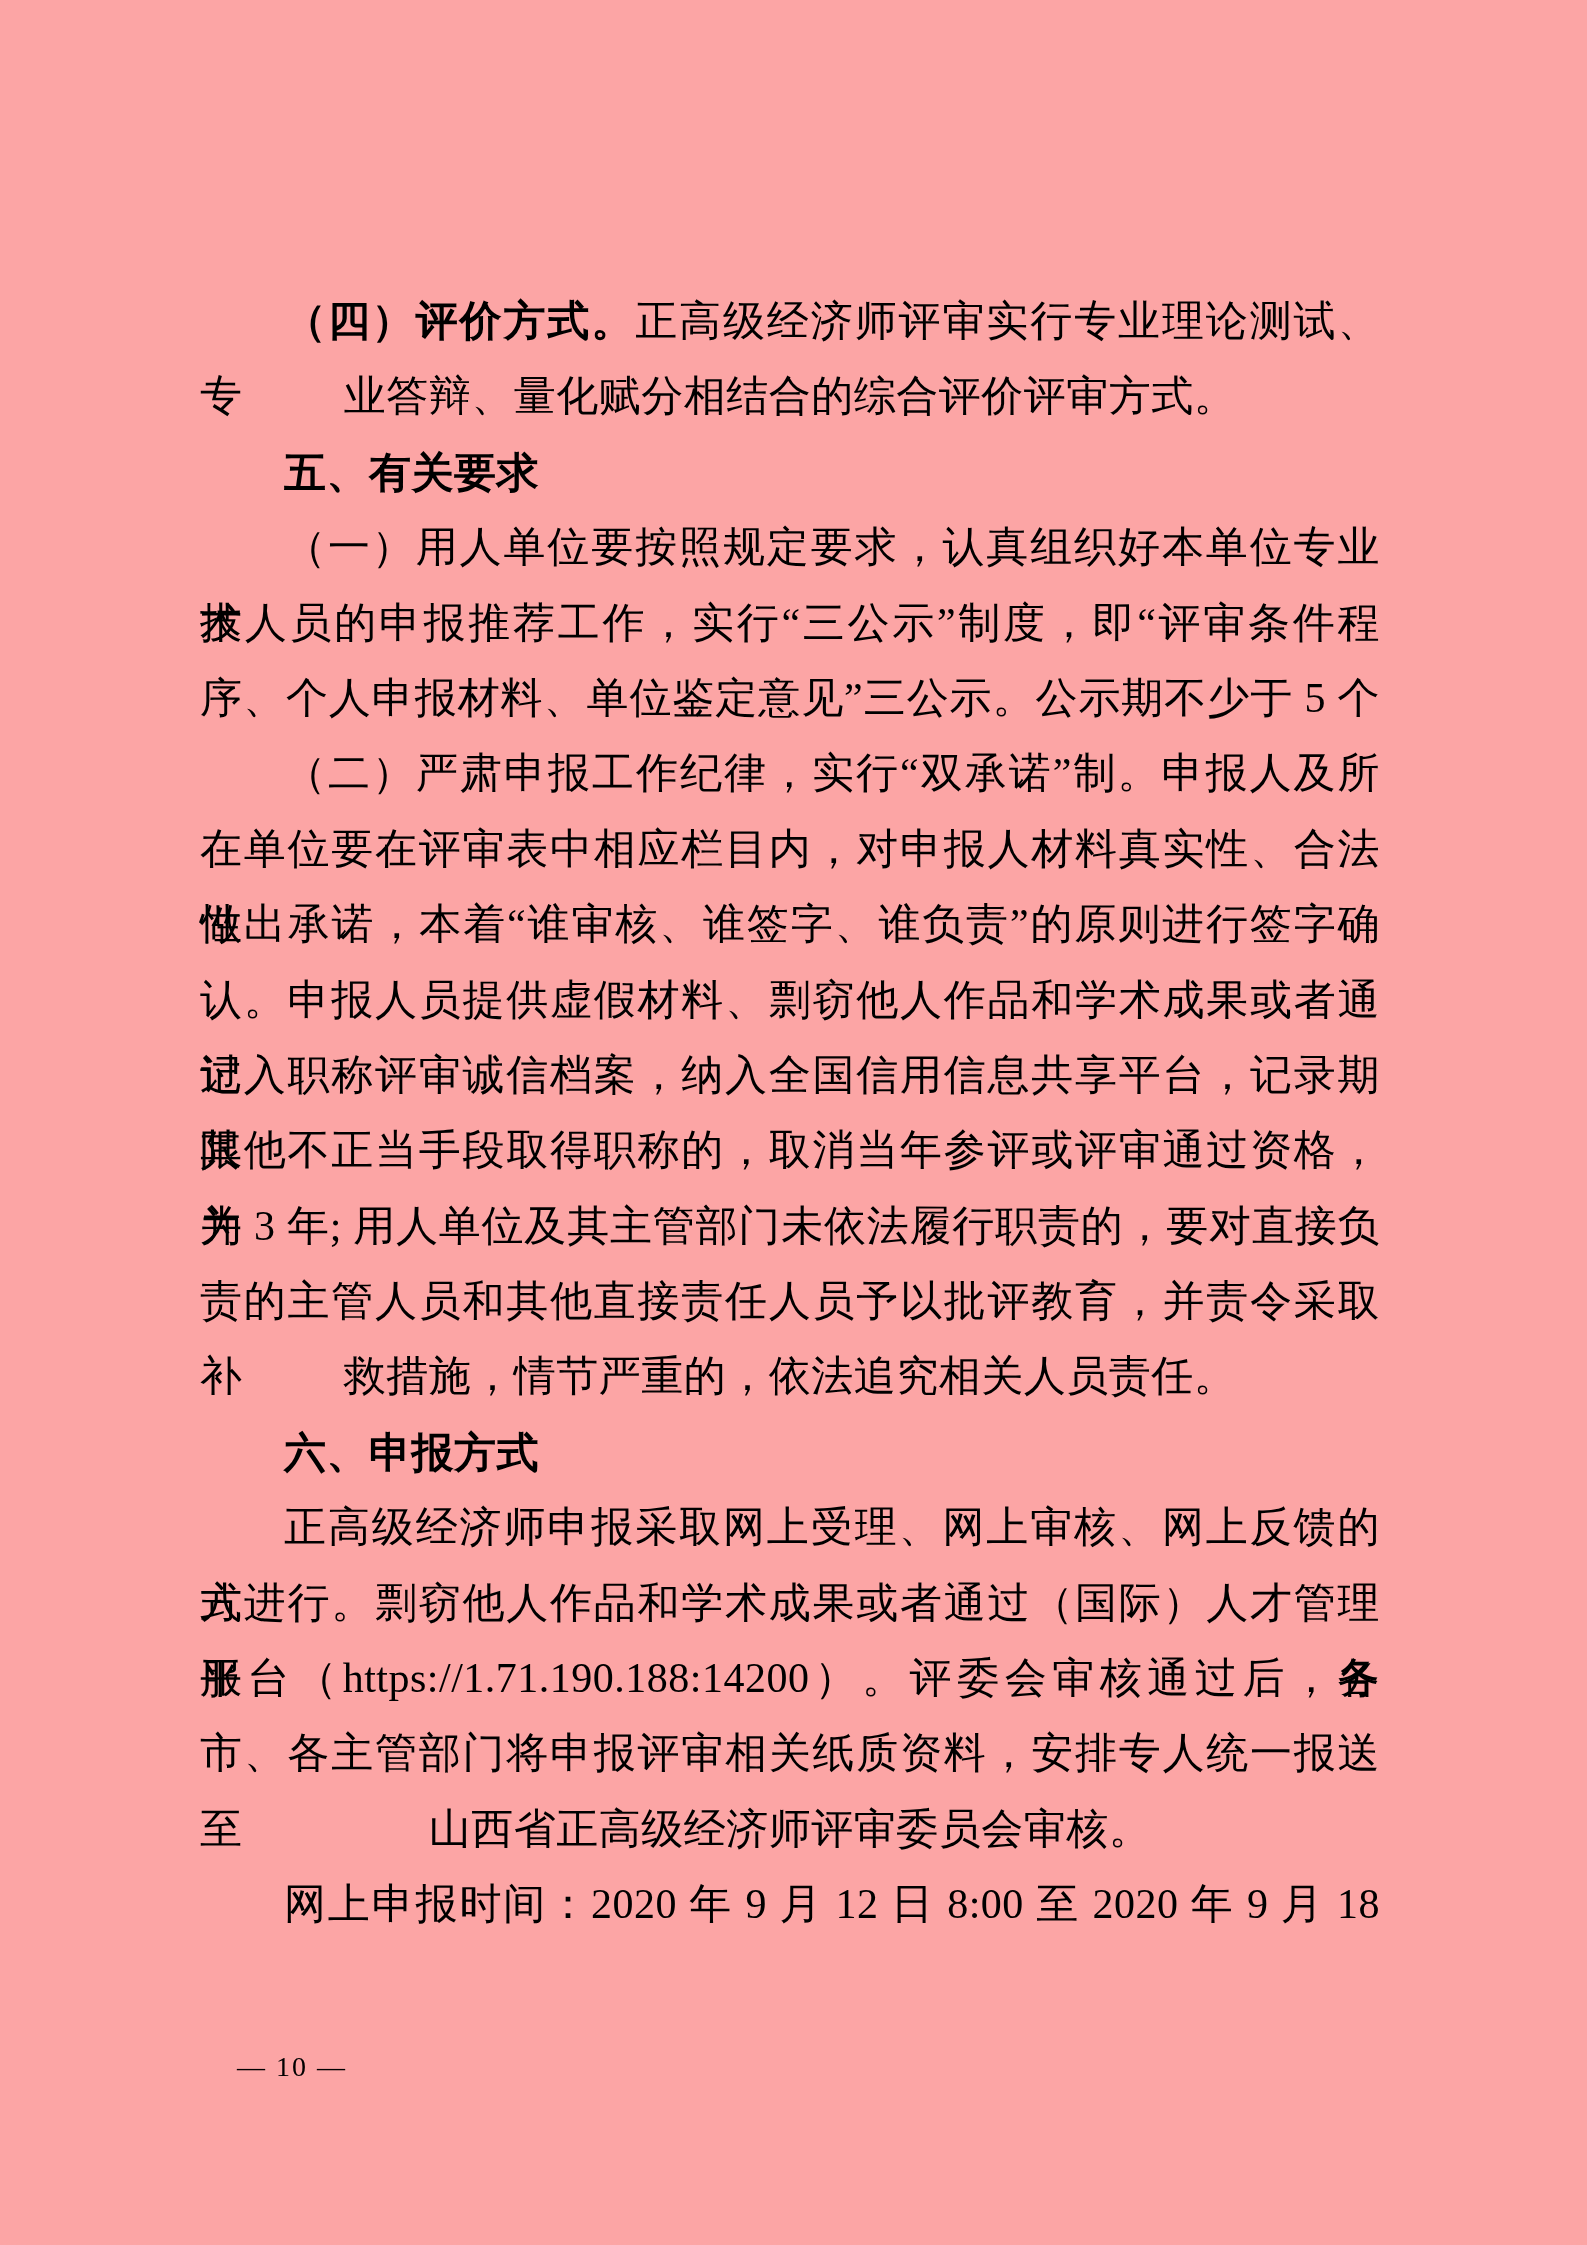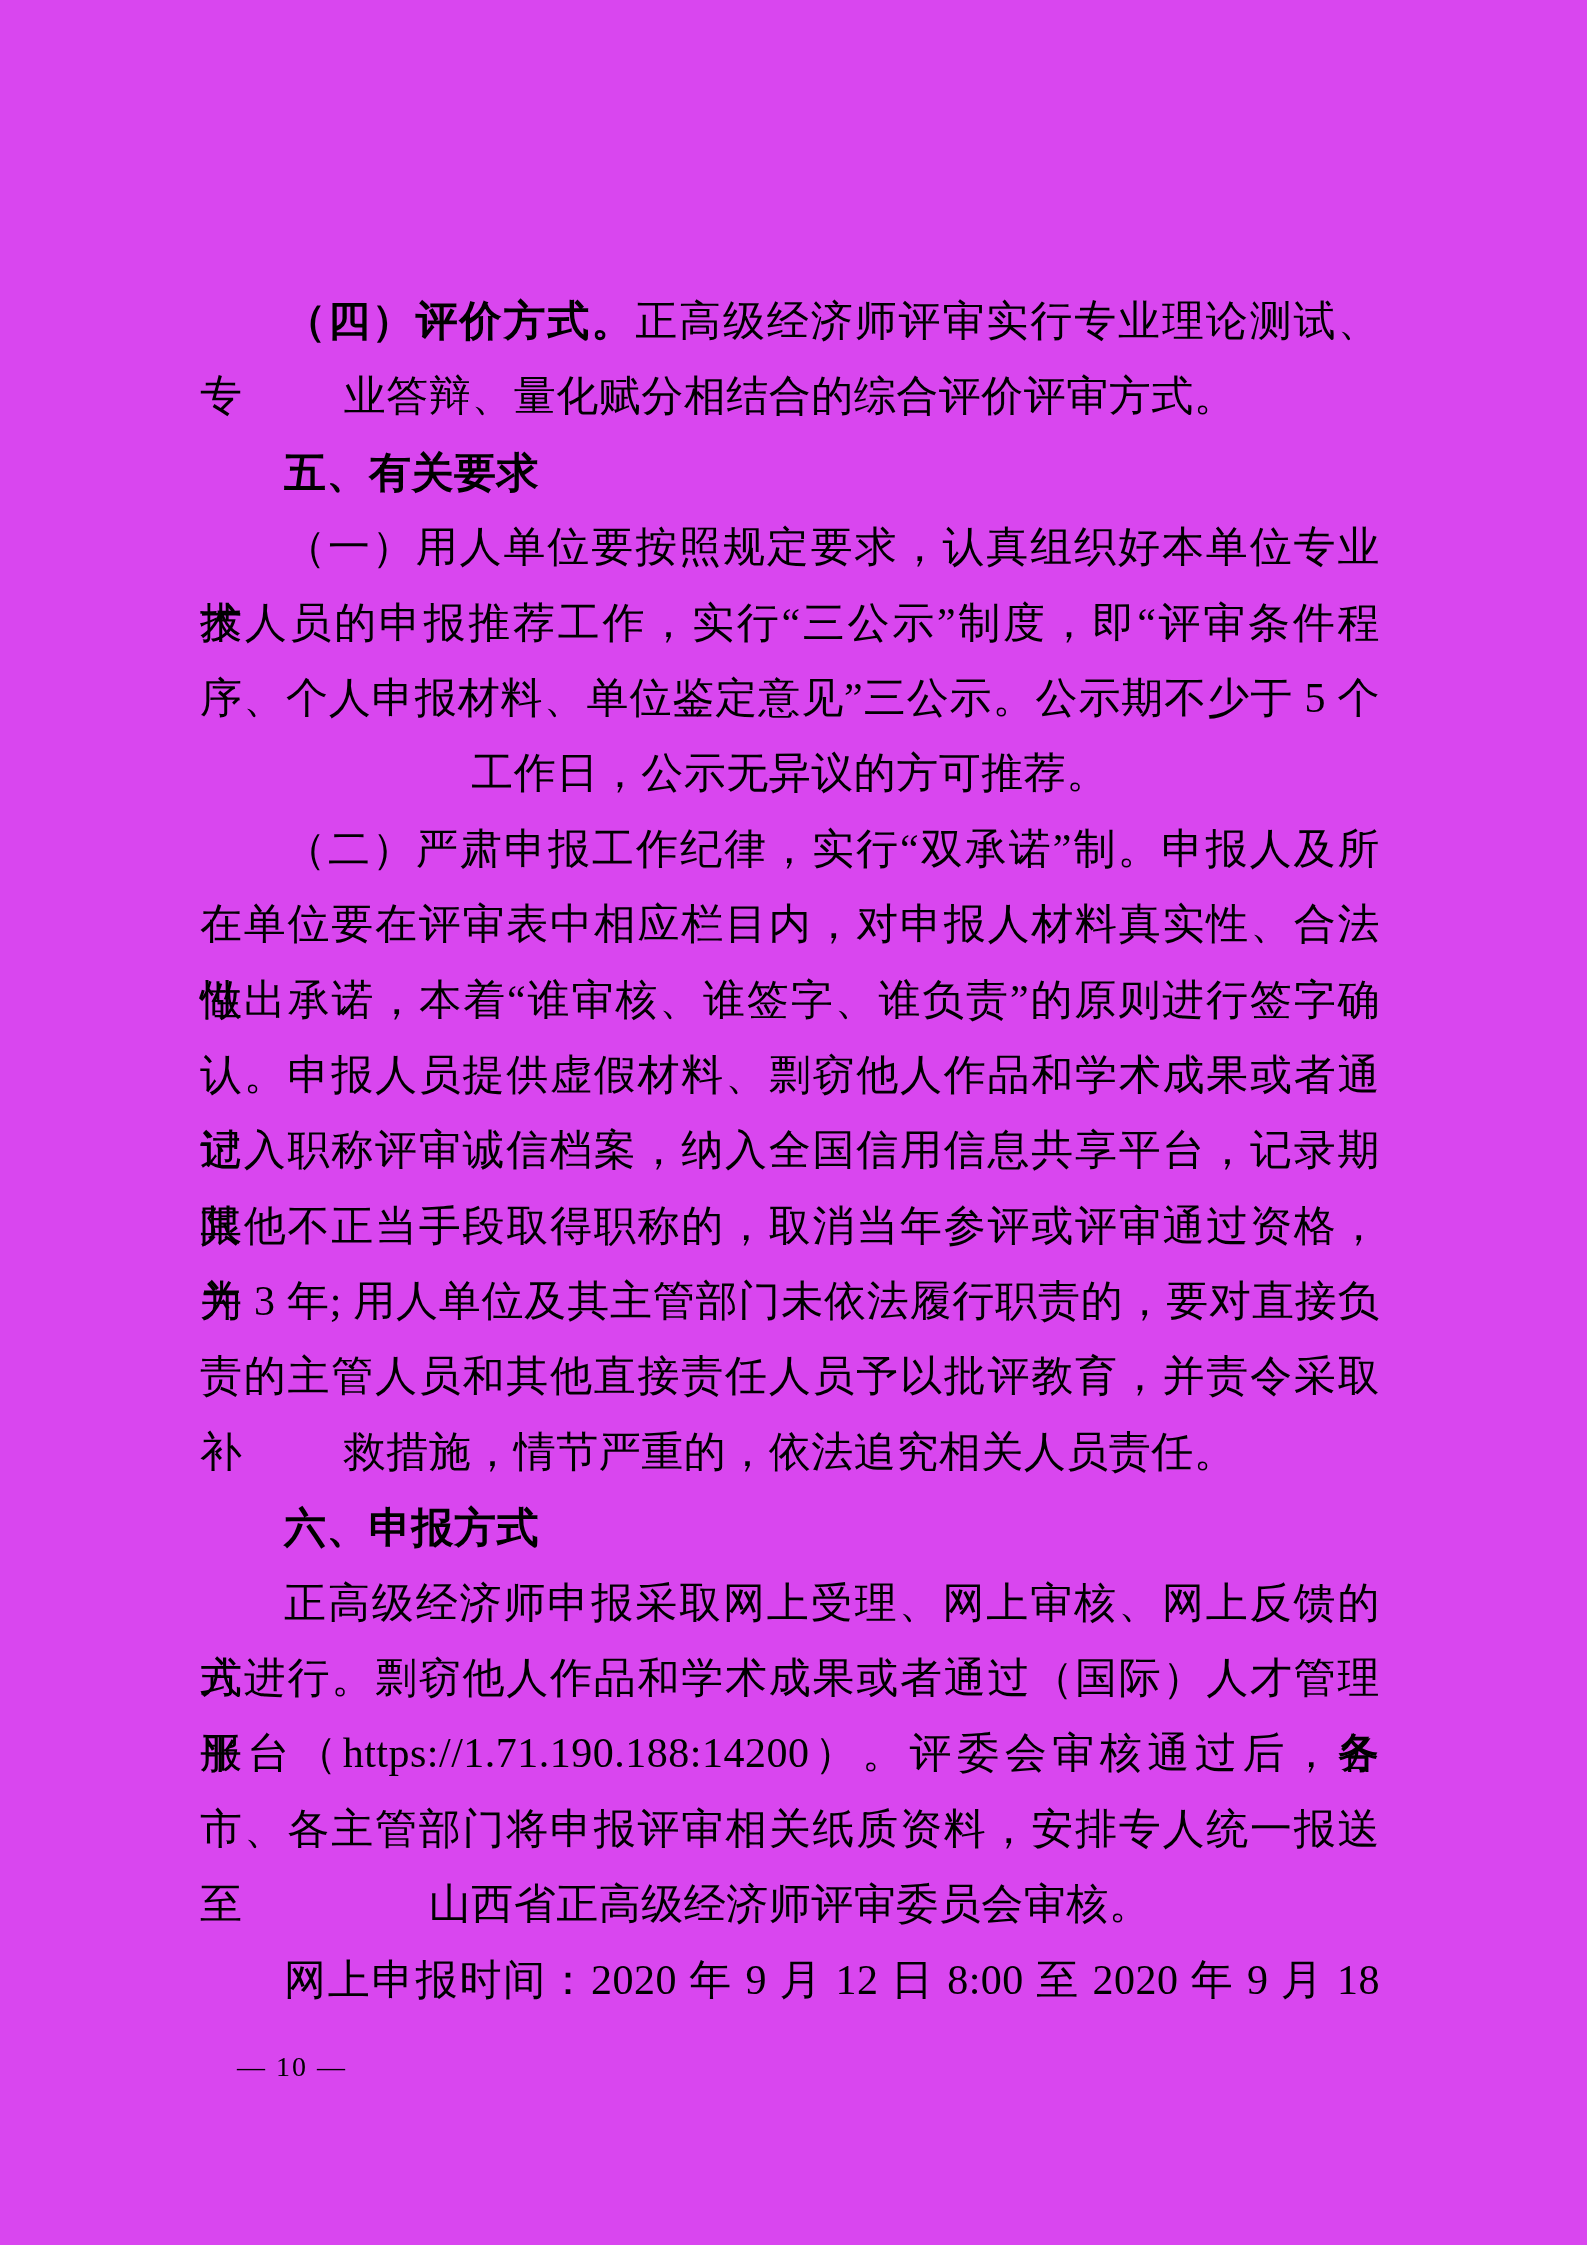--- a/index.html
+++ b/index.html
@@ -1,19 +1,19 @@
 <!DOCTYPE html>
 <html><head>
 <meta charset="utf-8">
 <style>
   html,body { margin:0; padding:0; background:#e8e8e8; }
   .page {
     position:relative;
     width:1587px; height:2245px;
-    background:#d946ef;
+    background:#fca5a5;
     color:#000000;
     font-family:"Liberation Serif","DejaVu Serif",serif;
     overflow:hidden;
   }
   .body-text {
     position:absolute;
     left:200px; top:284px;
     width:1180px;
     font-size:42px;
     letter-spacing:0.5px;
@@ -51,21 +51,20 @@
   <div class="body-text">
 
     <div class="line fill indent"><span class="lead-bold">（四）评价方式。</span><span>正高级经济师评审实行专业理论测试、专</span></div>
     <div class="line">业答辩、量化赋分相结合的综合评价评审方式。</div>
 
     <div class="line heading indent">五、有关要求</div>
 
     <div class="line fill indent">（一）用人单位要按照规定要求，认真组织好本单位专业技</div>
     <div class="line fill">术人员的申报推荐工作，实行“三公示”制度，即“评审条件程</div>
     <div class="line fill">序、个人申报材料、单位鉴定意见”三公示。公示期不少于 5 个</div>
-    <div class="line">工作日，公示无异议的方可推荐。</div>
 
     <div class="line fill indent">（二）严肃申报工作纪律，实行“双承诺”制。申报人及所</div>
     <div class="line fill">在单位要在评审表中相应栏目内，对申报人材料真实性、合法性</div>
     <div class="line fill">做出承诺，本着“谁审核、谁签字、谁负责”的原则进行签字确</div>
     <div class="line fill">认。申报人员提供虚假材料、剽窃他人作品和学术成果或者通过</div>
     <div class="line fill">记入职称评审诚信档案，纳入全国信用信息共享平台，记录期限</div>
     <div class="line fill">其他不正当手段取得职称的，取消当年参评或评审通过资格，并</div>
     <div class="line fill">为 3 年; 用人单位及其主管部门未依法履行职责的，要对直接负</div>
     <div class="line fill">责的主管人员和其他直接责任人员予以批评教育，并责令采取补</div>
     <div class="line">救措施，情节严重的，依法追究相关人员责任。</div>

